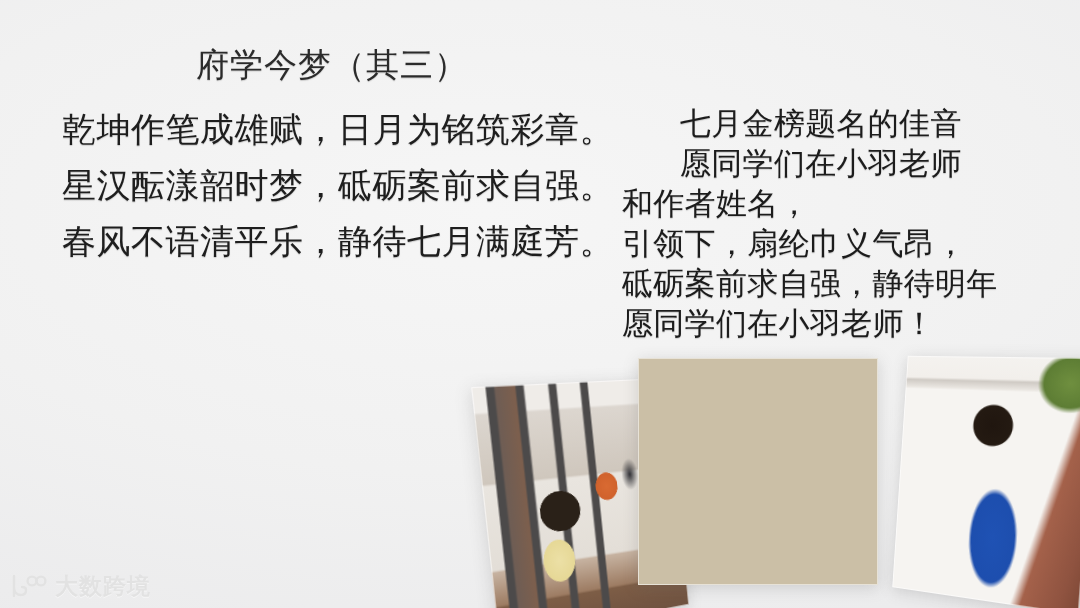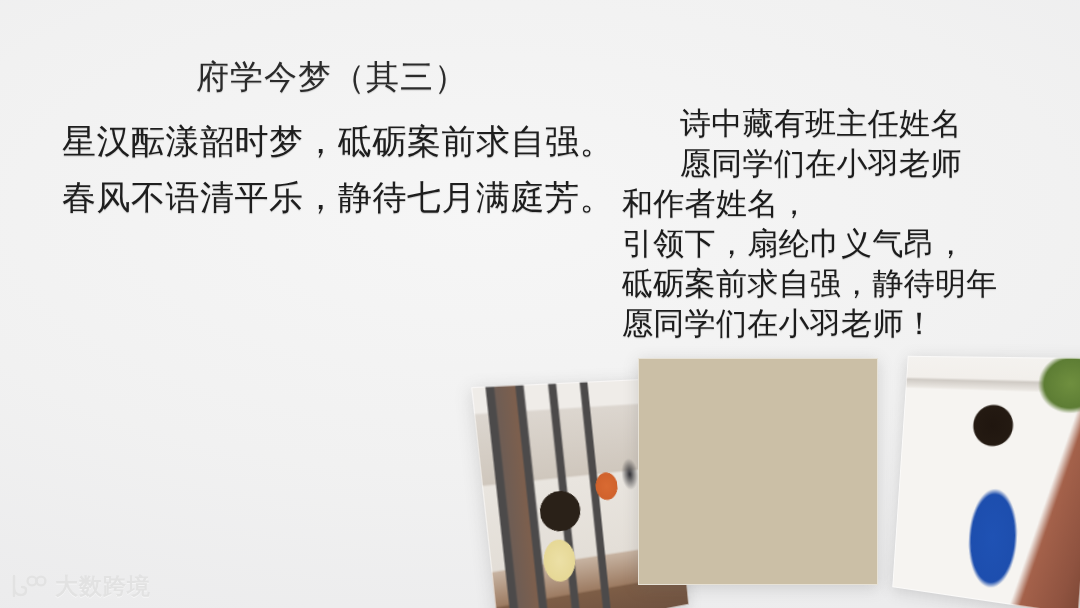--- a/index.html
+++ b/index.html
@@ -32,21 +32,21 @@
     width: 540px;
   }
 
   #poem-title {
     font-family: "Liberation Serif", "DejaVu Serif", serif;
     font-size: 33px;
     font-weight: 400;
     color: #2b2b2b;
     text-align: center;
     letter-spacing: 1px;
-    margin: 12px 0 16px 0;
+    margin: 0 0 16px 0;
     line-height: 1.2;
     text-shadow: 0 1px 1px rgba(130,130,130,0.35);
   }
 
   .poem-line {
     font-family: "Liberation Serif", "DejaVu Serif", serif;
     font-size: 34px;
     font-weight: 400;
     color: #1e1e1e;
     line-height: 56px;
@@ -265,32 +265,35 @@
 </head>
 <body>
 
 <div id="slide">
 
   <div id="poem-block">
 
     <div id="poem-title">府学今梦（其三）</div>
 
 
+    <div class="poem-line">
+      <span>乾坤作笔成雄赋，日月为铭筑彩章。</span>
+    </div>
 
     <div class="poem-line">
       <span>星汉酝漾韶时梦，砥砺案前求自强。</span>
     </div>
 
     <div class="poem-line">
       <span>春风不语清平乐，静待七月满庭芳。</span>
     </div>
   </div>
 
   <div id="note-block">
-    <div class="note-line indent">诗中藏有班主任姓名</div>
+    <div class="note-line indent">七月金榜题名的佳音</div>
     <div class="note-line indent">愿同学们在小羽老师</div>
     <div class="note-line">和作者姓名，</div>
     <div class="note-line">引领下，扇纶巾义气昂，</div>
     <div class="note-line">砥砺案前求自强，静待明年</div>
     <div class="note-line">愿同学们在小羽老师！</div>
   </div>
 
   <div id="photo-strip">
 
     <div class="photo-frame" id="photo-1" aria-label="students-sitting-on-school-steps">

